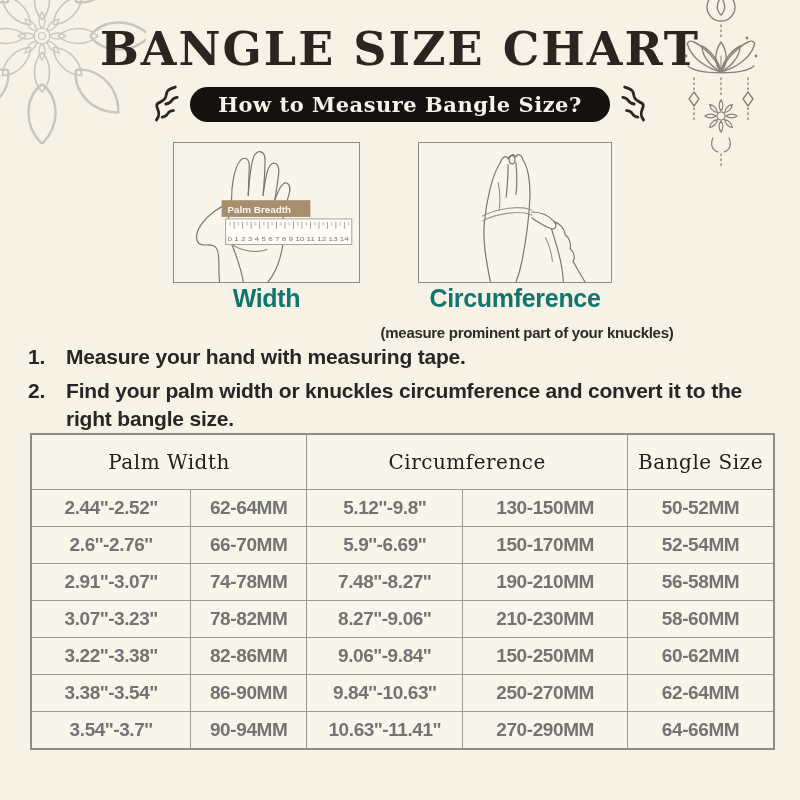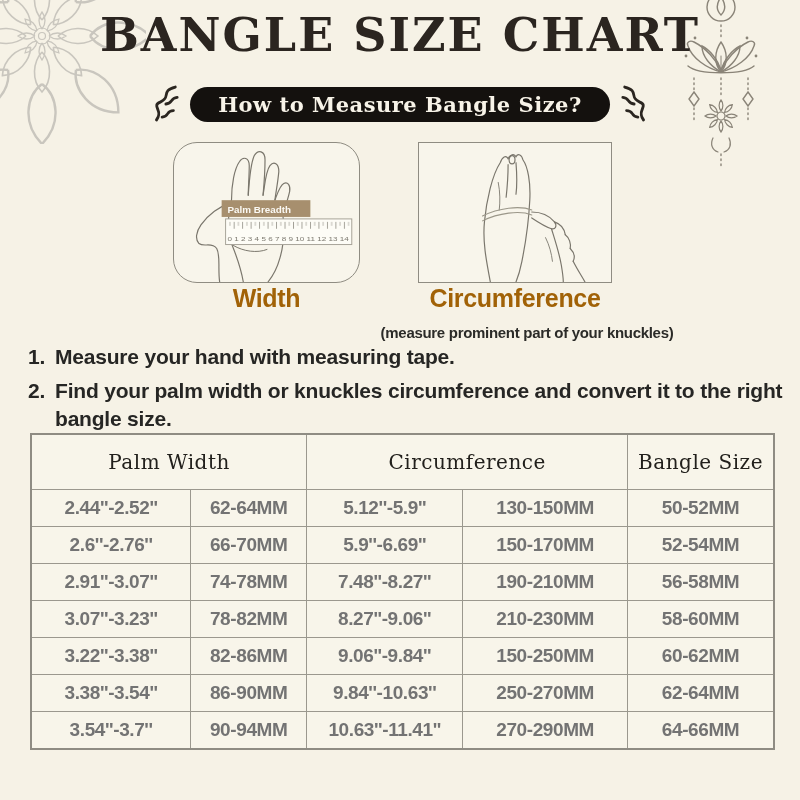--- a/index.html
+++ b/index.html
@@ -7,53 +7,53 @@
     width:800px;height:800px;position:relative;overflow:hidden;
     background:#f6f2e6;
     font-family:"Liberation Sans","DejaVu Sans",sans-serif;
     color:#2b2722;
   }
   
   .mandala{position:absolute;left:-14px;top:-16px;width:160px;height:160px;}
   .lotus{position:absolute;left:665px;top:0;width:112px;height:172px;}
   
   .page-title{
-    position:absolute;top:8px;left:0;width:800px;margin:0;
+    position:absolute;top:22px;left:0;width:800px;margin:0;
     text-align:center;font-family:"DejaVu Serif","Liberation Serif",serif;
     font-size:46px;font-weight:700;letter-spacing:2px;color:#2b2520;
   }
   
   .banner-row{position:absolute;top:84px;left:0;width:800px;height:40px;
     display:flex;justify-content:center;align-items:center;gap:10px;}
   .banner-pill{
     background:#14110e;color:#f7f3e8;border-radius:18px;height:35px;
     display:flex;align-items:center;padding:0 28px;
     font-family:"DejaVu Serif","Liberation Serif",serif;
     font-size:21px;font-weight:700;letter-spacing:.5px;
   }
   .squiggle{width:32px;height:42px;}
   .squiggle.right{transform:scaleX(-1);}
   
   .illus-box{position:absolute;top:142px;height:141px;border:1.3px solid #8f8c82;background:#f8f5eb;box-sizing:border-box;}
-  .illus-box.left{left:173px;width:187px;border-radius:24px;}
+  .illus-box.left{left:173px;width:187px;}
   .illus-box.right{left:418px;width:194px;}
   .illus-box svg{width:100%;height:100%;display:block;}
   .measure-label{position:absolute;top:284px;margin:0;text-align:center;
-    font-size:25px;font-weight:700;color:#a16207;letter-spacing:-.3px;}
+    font-size:25px;font-weight:700;color:#0f766e;letter-spacing:-.3px;}
   .measure-label.width{left:173px;width:187px;}
   .measure-label.circ{left:395px;width:240px;}
   .measure-note{position:absolute;top:312px;left:340px;width:350px;margin:12px;
     text-align:center;font-size:15px;font-weight:700;color:#2b2b28;letter-spacing:-.3px;}
   
   .instructions{position:absolute;top:343px;left:28px;width:756px;
     font-size:21px;font-weight:600;color:#262624;letter-spacing:-.2px;}
   .instr-item{display:flex;line-height:28px;}
   .instr-item + .instr-item{margin-top:6px;}
   .instr-num{flex:0 0 27px;}
-  .instr-text{flex:1;}
+  .instr-text{flex:1;margin-left:11px;}
   
   .size-table{position:absolute;top:433px;left:30px;width:745px;
     border-collapse:collapse;background:#f8f5ea;border:2px solid #8f8c83;}
   .size-table th,.size-table td{border:1px solid #9b988e;text-align:center;padding:0;}
   .size-table th{height:54px;font-family:"DejaVu Serif","Liberation Serif",serif;
     font-size:20px;font-weight:500;color:#22201c;letter-spacing:.5px;}
   .size-table td{height:36px;font-size:19px;font-weight:700;color:#737373;letter-spacing:-.4px;}
 </style>
 </head>
 <body>
@@ -236,21 +236,21 @@
     <tr>
       <th colspan="2">Palm Width</th>
       <th colspan="2">Circumference</th>
       <th>Bangle Size</th>
     </tr>
   </thead>
   <tbody>
     <tr>
       <td>2.44''-2.52''</td>
       <td>62-64MM</td>
-      <td>5.12''-5.9''</td>
+      <td>5.12''-9.8''</td>
       <td>130-150MM</td>
       <td>50-52MM</td>
     </tr>
     <tr>
       <td>2.6''-2.76''</td>
       <td>66-70MM</td>
       <td>5.9''-6.69''</td>
       <td>150-170MM</td>
       <td>52-54MM</td>
     </tr>

